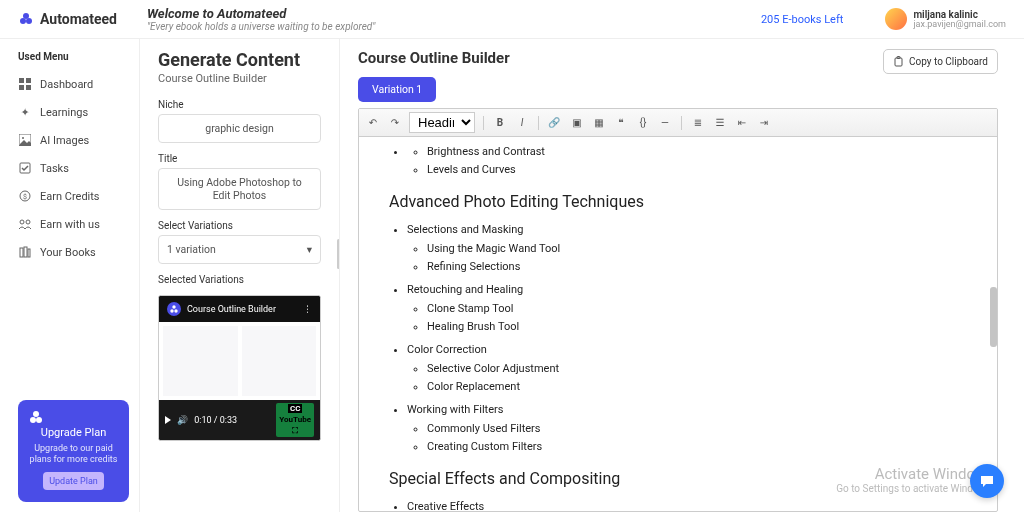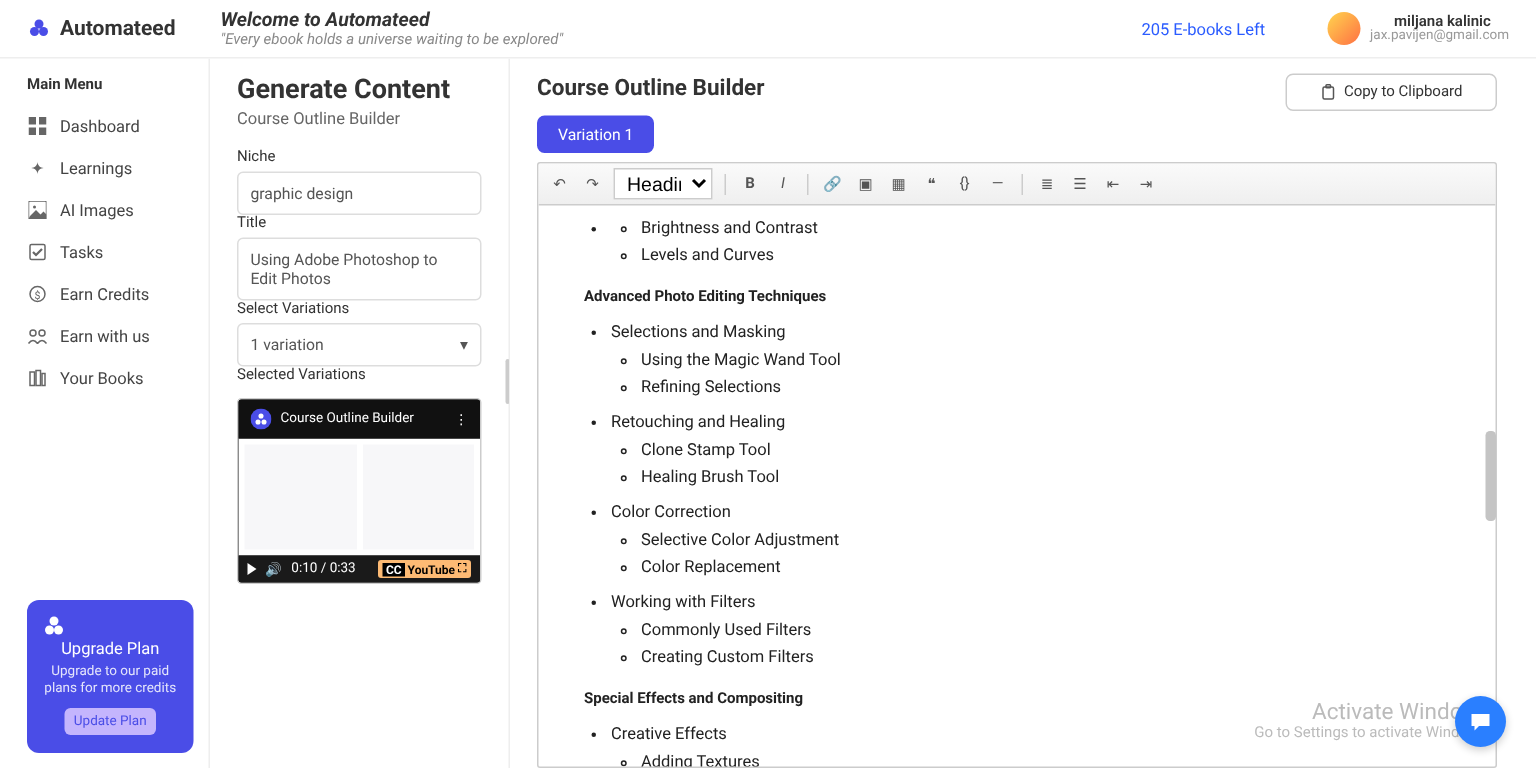--- a/index.html
+++ b/index.html
@@ -8,61 +8,61 @@
   .topbar { display: flex; align-items: center; padding: 6px 18px; border-bottom: 1px solid #eee; gap: 30px; }
   .brand { display: flex; align-items: flex-end; gap: 6px; font-weight: 700; font-size: 14px; }
   .brand-logo { width: 16px; height: 16px; display: flex; align-items: center; justify-content: center; }
   .welcome { flex: 1; }
   .welcome-title { font-weight: 700; font-style: italic; font-size: 13px; }
   .welcome-sub { font-size: 10px; color: #888; font-style: italic; }
   .ebooks-left { color: #2b5cff; font-size: 11px; margin-right: 12px; }
   .user { display: flex; align-items: center; gap: 6px; }
   .avatar { width: 22px; height: 22px; border-radius: 50%; background: linear-gradient(135deg,#ffd54f,#ff7043); }
   .user-info { line-height: 1.1; }
-  .user-name { font-size: 10px; font-weight: 600; margin-left: 16px; }
+  .user-name { font-size: 10px; font-weight: 600; }
   .user-email { font-size: 9px; color: #999; }
   .body { display: flex; flex: 1; overflow: hidden; }
   .sidebar { width: 140px; padding: 12px 10px 10px 18px; border-right: 1px solid #eee; display: flex; flex-direction: column; position: relative; }
   .menu-label { font-size: 10px; font-weight: 700; margin-bottom: 8px; }
   .nav-item { display: flex; align-items: center; gap: 8px; padding: 7px 0; font-size: 11px; color: #444; cursor: pointer; }
   .nav-icon { width: 14px; height: 14px; display: flex; align-items: center; justify-content: center; color: #666; }
   .upgrade-card { margin-top: auto; background: #4a4de7; color: #fff; border-radius: 8px; padding: 10px 10px 12px; text-align: center; font-size: 10px; }
   .upgrade-icon { font-size: 14px; margin-bottom: 2px; }
   .upgrade-title { font-weight: 400; margin-bottom: 4px; font-size: 11px; }
   .upgrade-desc { font-size: 9px; opacity: .85; margin-bottom: 6px; line-height: 1.3; }
   .upgrade-btn { background: #c4b5fd; color: #4a4de7; border-radius: 4px; padding: 4px 6px; font-size: 9px; display: inline-block; }
   .middle { width: 200px; padding: 10px 18px 0 18px; border-right: 1px solid #eee; overflow-y: auto; position: relative; }
   .drag-handle { position: absolute; right: -1px; top: 200px; width: 3px; height: 30px; background: #ccc; border-radius: 2px; }
   .mid-title { font-size: 18px; font-weight: 700; margin: 0 0 2px; }
   .mid-sub { font-size: 11px; color: #666; margin-bottom: 14px; }
-  .field-label { font-size: 10px; margin-bottom: 4px; margin-top: 0; }
-  .text-input, .select-input { width: 100%; border: 1px solid #ddd; border-radius: 4px; padding: 7px 8px; font-size: 10.5px; color: #555; background: #fff; }
+  .field-label { font-size: 10px; margin-bottom: 4px; margin-top: 10px; }
+  .text-input, .select-input { width: 100%; border: 1px solid #ddd; border-radius: 4px; padding: 7px 8px; font-size: 10.5px; color: #555; background: #fff; text-align: center; }
   .select-input { display: flex; justify-content: space-between; align-items: center; }
   .generate-btn { margin-top: 12px; width: 100%; background: #2a5cff; color: #fff; text-align: center; padding: 10px 0; border-radius: 5px; font-size: 11px; cursor: pointer; }
   .video { margin-top: 10px; border: 1px solid #ccc; border-radius: 3px; overflow: hidden; background: #000; color: #fff; font-size: 9px; }
   .video-header { background: #111; display: flex; align-items: center; padding: 6px 8px; gap: 6px; position: relative; }
   .video-header .dots { position:absolute; right:8px; }
   .video-body { background: #fff; height: 78px; display:flex; gap:4px; padding:4px;}
   .mini-col { flex:1; background:#f7f7f9; }
   .video-controls { background: #1a1a1a; display: flex; align-items: center; padding: 3px 6px; gap: 6px; }
   .play-icon { width: 0; height: 0; border-left: 6px solid #fff; border-top: 4px solid transparent; border-bottom: 4px solid transparent; }
-  .yt-badge { background:#fdba74; color:#000; padding:1px 3px; border-radius:2px; font-weight:700; font-size:8px; margin-left:auto; display:flex; align-items:center; gap:2px;}
+  .yt-badge { background:#15803d; color:#000; padding:1px 3px; border-radius:2px; font-weight:700; font-size:8px; margin-left:auto; display:flex; align-items:center; gap:2px;flex-direction:column;}
   .content { flex: 1; padding: 10px 26px 0 18px; overflow: hidden; display: flex; flex-direction: column; }
   .content-head { display: flex; justify-content: space-between; align-items: flex-start; }
   .content-title { font-size: 15px; font-weight: 700; margin: 0 0 10px; }
-  .copy-btn { border: 1px solid #ccc; border-radius: 5px; padding: 6px 22px; font-size: 10px; display: flex; align-items: flex-end; gap: 5px; background: #fff; cursor: pointer; margin-left: 44px; }
+  .copy-btn { border: 1px solid #ccc; border-radius: 5px; padding: 6px 9px; font-size: 10px; display: flex; align-items: flex-end; gap: 5px; background: #fff; cursor: pointer; margin-left: 44px; }
   .tab-row { margin-bottom: 6px; }
   .tab { display: inline-block; background: #4a4de7; color: #fff; padding: 6px 14px; border-radius: 5px; font-size: 10.5px; }
   .editor { border: 1px solid #ccc; border-radius: 2px; flex: 1; display: flex; flex-direction: column; overflow: hidden; }
   .toolbar { background: linear-gradient(#fafafa,#efefef); border-bottom: 1px solid #ccc; padding: 3px 6px; display: flex; align-items: center; gap: 6px; font-size: 10px; color: #555; }
   .toolbar .sep { width:1px; height:14px; background:#ccc; margin:0 2px; }
   .toolbar select { font-size: 13px; border: 1px solid #ccc; padding: 1px 4px; background:#fff; width: 66px; }
   .toolbar .tb-btn { width: 16px; text-align: center; cursor: pointer; }
   .editor-body { flex:1; overflow-y:auto; padding: 4px 30px 10px 30px; font-size: 11px; color: #222; line-height: 1.55; position:relative;}
-  .editor-body h4 { font-size: 10px; font-weight: 700; margin: 12px 0 6px; }
+  .editor-body h4 { font-size: 16px; font-weight: 400; margin: 12px 0 6px; }
   .editor-body ul { margin: 2px 0 6px 0; padding-left: 18px; }
   .editor-body ul ul { list-style: circle; padding-left: 20px; }
   .editor-body li { margin: 1px 0; }
   .scroll-thumb { position:absolute; right:0; top:150px; width:7px; height:60px; background:#c4c4c4; border-radius:3px;}
   .watermark { position: absolute; right: 30px; bottom: 18px; text-align: right; color: #bbb; pointer-events:none;}
   .watermark .wm1 { font-size: 15px; }
   .watermark .wm2 { font-size: 10px; }
   .fab { position: absolute; right: 20px; bottom: 14px; width: 34px; height: 34px; border-radius: 50%; background: #2a7fff; display:flex; align-items:center; justify-content:center; color:#fff; box-shadow:0 2px 6px rgba(0,0,0,.2);}
   svg { display:block; }
 </style>
@@ -92,21 +92,21 @@
       <div class="user-info">
         <div class="user-name">miljana kalinic</div>
         <div class="user-email">jax.pavijen@gmail.com</div>
       </div>
     </div>
   </div>
 
   <div class="body">
 
     <div class="sidebar">
-      <div class="menu-label">Main Menu</div>
+      <div class="menu-label">Used Menu</div>
 
       <div class="nav-item">
         <span class="nav-icon">
             <svg width="12" height="12" viewBox="0 0 12 12">
               <rect x="0" y="0" width="5" height="5" fill="#666"></rect>
               <rect x="7" y="0" width="5" height="5" fill="#666"></rect>
               <rect x="0" y="7" width="5" height="5" fill="#666"></rect>
               <rect x="7" y="7" width="5" height="5" fill="#666"></rect>
             </svg>
           </span>

